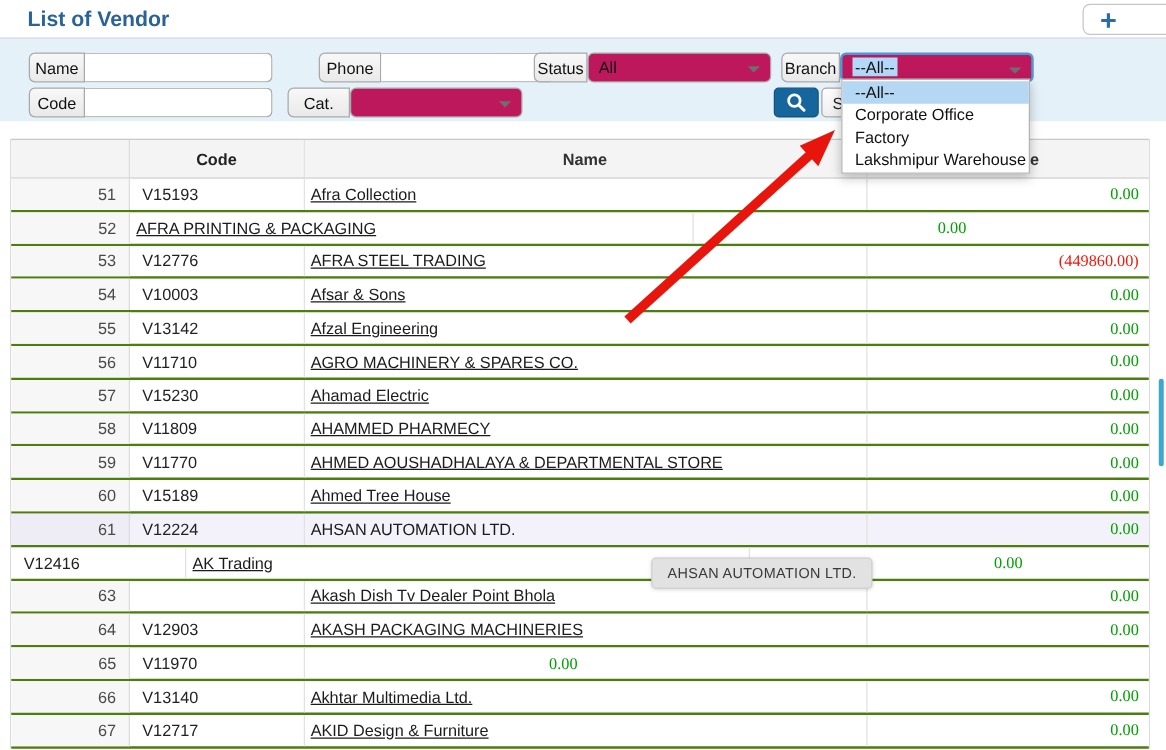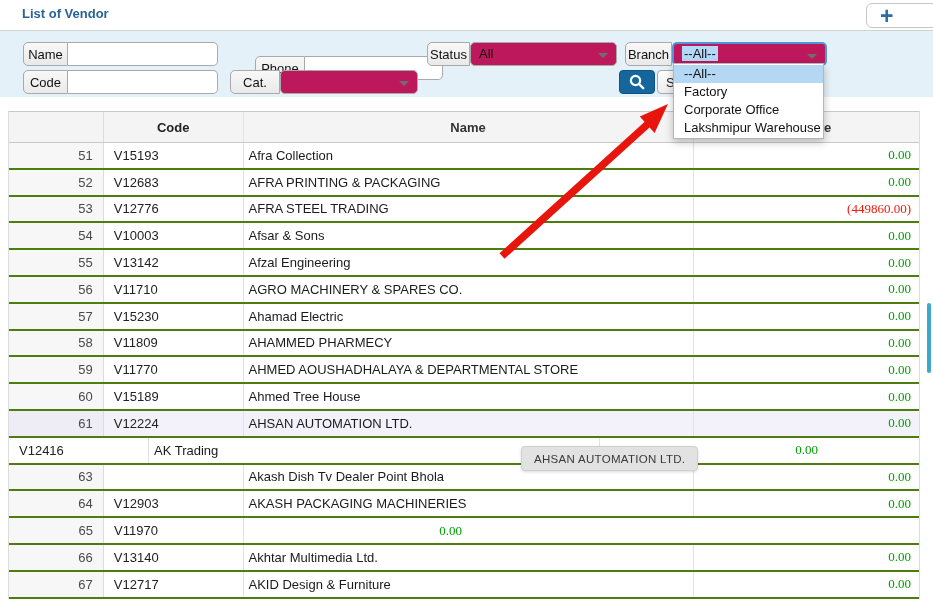--- a/index.html
+++ b/index.html
@@ -1,20 +1,20 @@
 <!DOCTYPE html>
 <html><head>
 <meta charset="utf-8">
 <style>
   * { margin:0; padding:0; box-sizing:border-box; }
   html,body { width:933px; height:600px; overflow:hidden; background:#fff;
     font-family:"Liberation Sans", sans-serif; position:relative; }
 
   
-  .page-title { position:absolute; left:22px; top:6px; font-size:13px; font-weight:bold; color:#2a6496; }
+  .page-title { position:absolute; left:22px; top:6px; font-size:17px; font-weight:bold; color:#2a6496; }
   .add-btn { position:absolute; left:866px; top:3px; width:90px; height:25px; background:#fff;
     border:1px solid #c6c6c6; border-radius:6px; display:flex; align-items:center;
     padding-left:13px; cursor:pointer; }
   .add-btn .plus { font-size:23px; font-weight:bold; color:#2e6da4; line-height:20px; }
   .top-sep { position:absolute; left:0; top:30px; width:933px; height:1px; background:#d2d2d2; }
 
   
   .filter-panel { position:absolute; left:0; top:31px; width:933px; height:66px; background:#e4f1f8; }
   .fgroup { position:absolute; height:24px; display:flex; }
   .flabel { height:24px; display:flex; align-items:center; justify-content:center;
@@ -43,21 +43,21 @@
   .thead .cell { display:flex; align-items:center; justify-content:center; }
   .trow { display:flex; height:26.8px; background:#fff; border-bottom:2px solid #4d7c0f;
     font-size:13px; cursor:pointer; }
   .cell { height:100%; display:flex; align-items:center; }
   .c-num { width:95px; justify-content:flex-end; padding-right:10px; color:#4a4a4a;
     background:#f7f7f7; border-right:1px solid #dcdcdc; }
   .thead .c-num { background:transparent; }
   .c-code { width:140px; padding-left:10px; color:#222; border-right:1px solid #e2e2e2; }
   .c-name { width:451px; padding-left:5px; border-right:1px solid #e2e2e2; }
   .c-amt { width:226px; justify-content:flex-end; padding-right:8px; }
-  .name-link { color:#1b1b1b; }
+  .name-link { color:#1b1b1b; text-decoration:underline; }
   .amount { color:#00a000;font-family:Liberation Serif, serif; }
   .trow.neg .amount { color:#f21709;text-align:center; }
   .trow.highlight { background:#f3f2fa; }
   .trow.highlight .c-num { background:#eeedf6; }
   .trow.nolink .name-link { text-decoration:none; }
 
   
   .dropdown-popup { position:absolute; left:673px; top:63px; width:151px; background:#fff;
     border:1px solid #b5b5b5; box-shadow:0 3px 8px rgba(0,0,0,.25); padding:1px 0; z-index:30; }
   .dd-option { height:18px; line-height:18px; font-size:13px; color:#111; padding-left:10px;
@@ -83,21 +83,21 @@
   <span class="plus">+</span>
 </button>
 <div class="top-sep"></div>
 
 <div class="filter-panel">
 
   <div class="fgroup" style="left:23px; top:11px;">
     <span class="flabel" style="width:45px;">Name</span>
     <input class="finput" style="width: 150px;" value="">
   </div>
-  <div class="fgroup" style="left:230px; top:25px;padding-left:25px;">
+  <div class="fgroup" style="left:230px; top:11px;padding-left:25px;">
     <span class="flabel" style="width:50px;">Phone</span>
     <input class="finput" style="width: 138px;" value="">
   </div>
   <div class="fgroup" style="left:427px; top:11px;">
     <span class="flabel" style="width:43px;">Status</span>
   </div>
   <div class="fselect" style="left:470px; top:11px; width:147px;">
     <span>All</span>
     <span class="arrow"></span>
   </div>
@@ -145,21 +145,20 @@
       <div class="cell c-code">V15193</div>
       <div class="cell c-name">
           <span class="name-link">Afra Collection</span>
         </div>
       <div class="cell c-amt">
           <span class="amount">0.00</span>
         </div>
     </div>
       <div class="trow">
       <div class="cell c-num">52</div>
-      <div class="cell c-code">V12683</div>
       <div class="cell c-name">
           <span class="name-link">AFRA PRINTING &amp; PACKAGING</span>
         </div>
       <div class="cell c-amt">
           <span class="amount">0.00</span>
         </div>
     </div>
       <div class="trow neg">
       <div class="cell c-num">53</div>
       <div class="cell c-code">V12776</div>
@@ -305,22 +304,22 @@
       <div class="cell c-amt">
           <span class="amount">0.00</span>
         </div>
     </div>
     </div>
 </div>
 
 <div class="dropdown-popup">
 
 <div class="dd-option selected">--All--</div>
+    <div class="dd-option">Corporate Office</div>
     <div class="dd-option">Factory</div>
-    <div class="dd-option">Corporate Office</div>
     <div class="dd-option">Lakshmipur Warehouse</div>
   </div>
 
 <div class="drag-tooltip">
   <span>AHSAN AUTOMATION LTD.</span>
 </div>
 
 <svg class="arrow-overlay" viewBox="0 0 933 600">
   <line x1="502" y1="256" x2="650" y2="122" stroke="#e8150d" stroke-width="7.5"></line>
   <polygon points="668,104 654.6,133 639.8,116.6" fill="#e8150d"></polygon>

